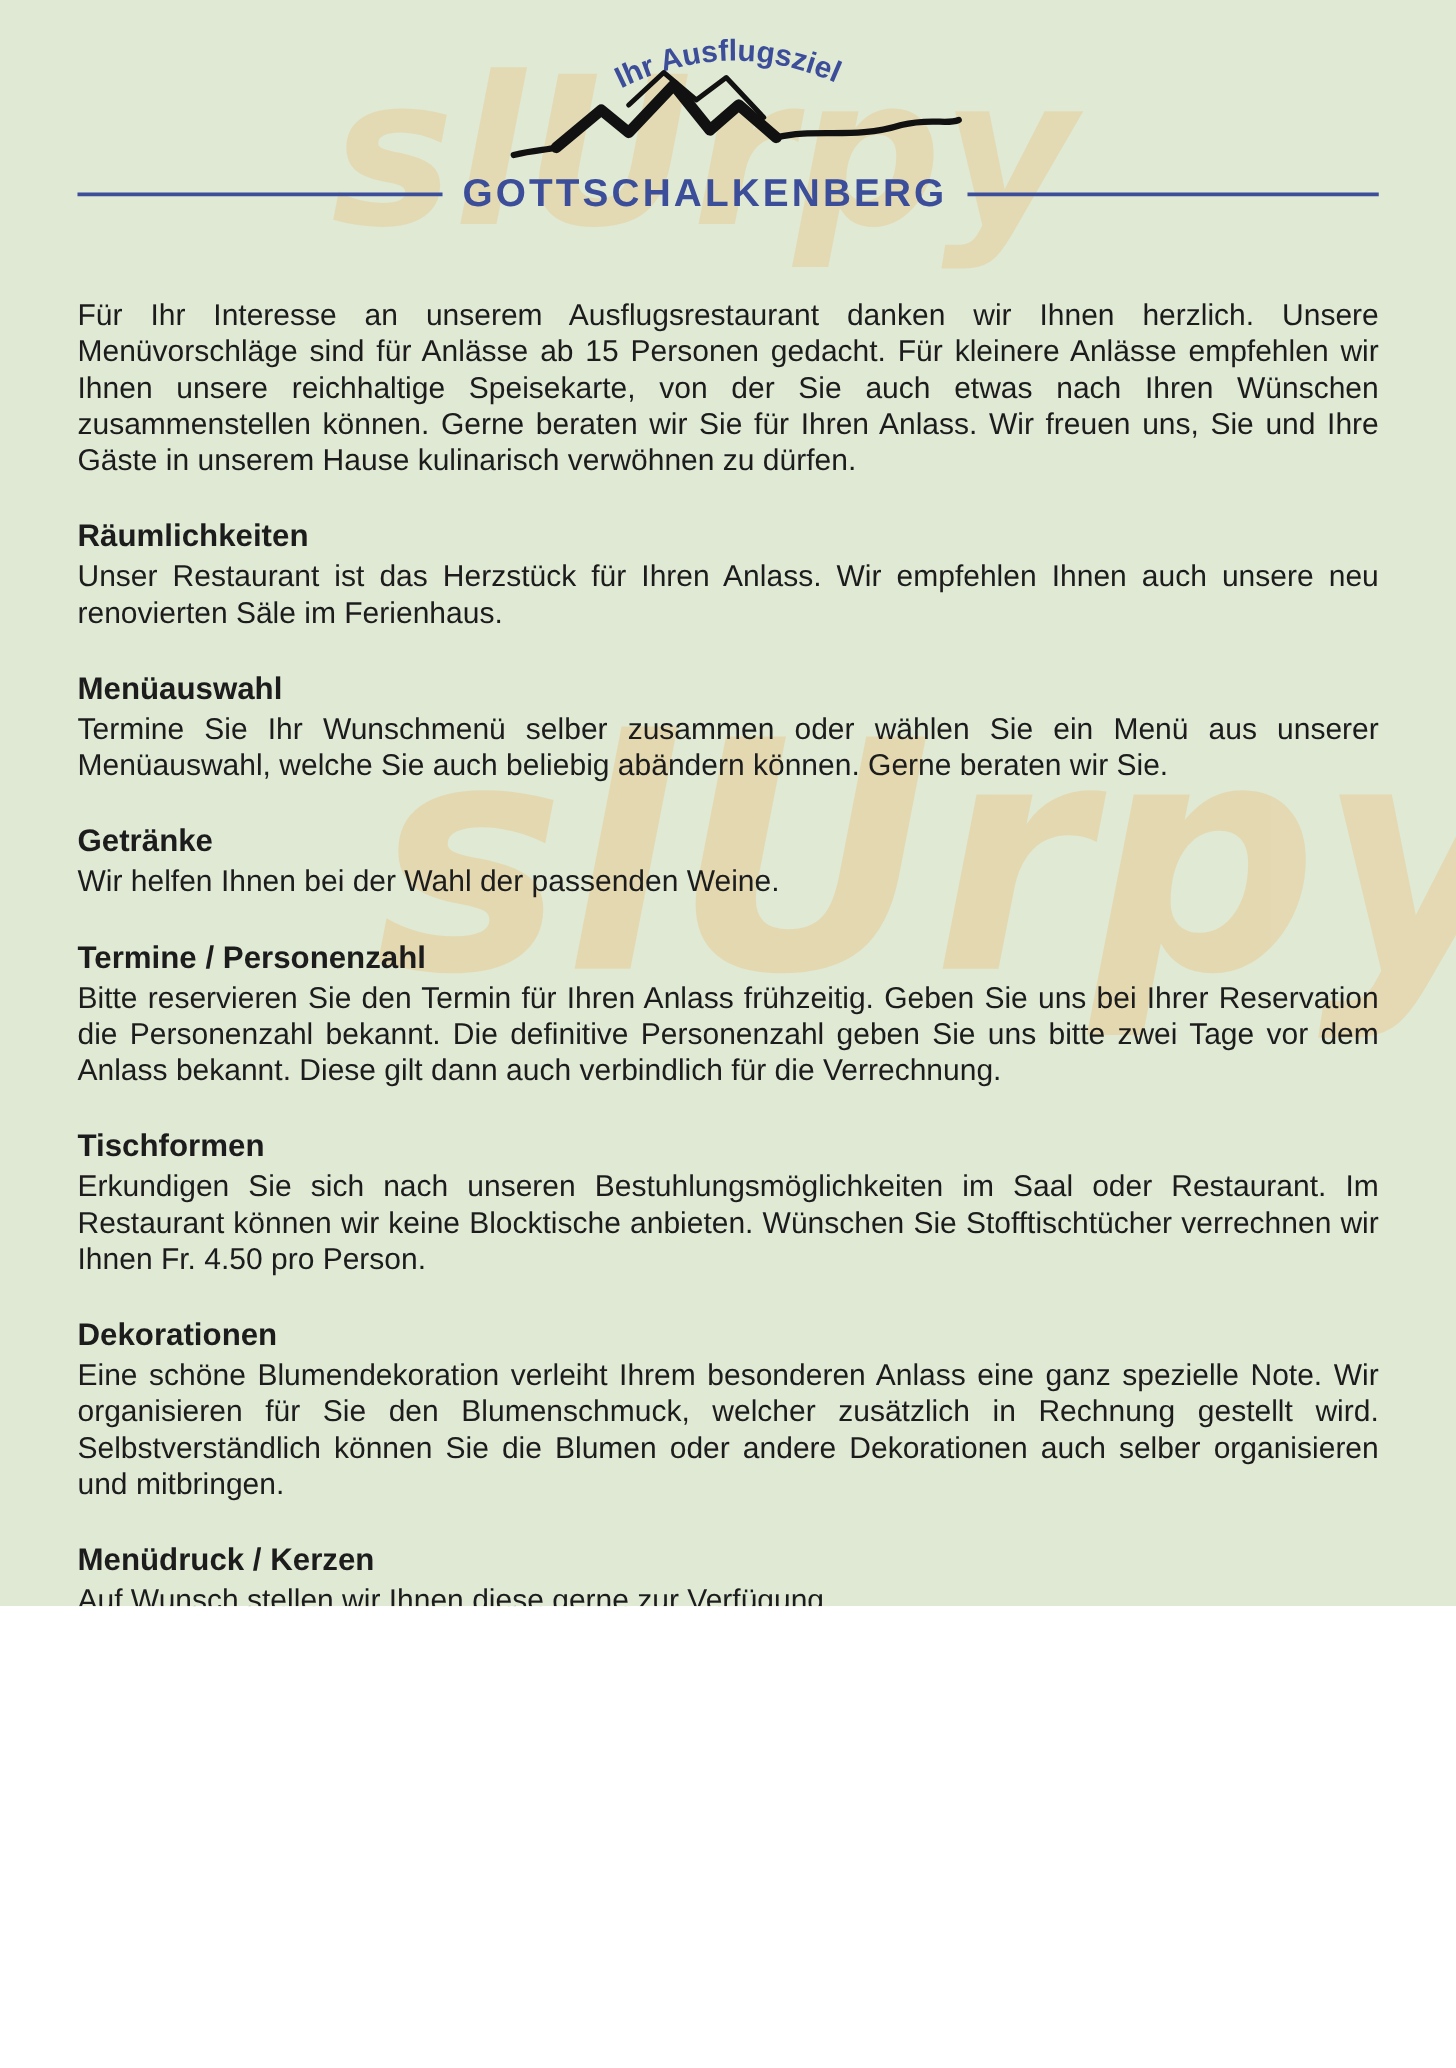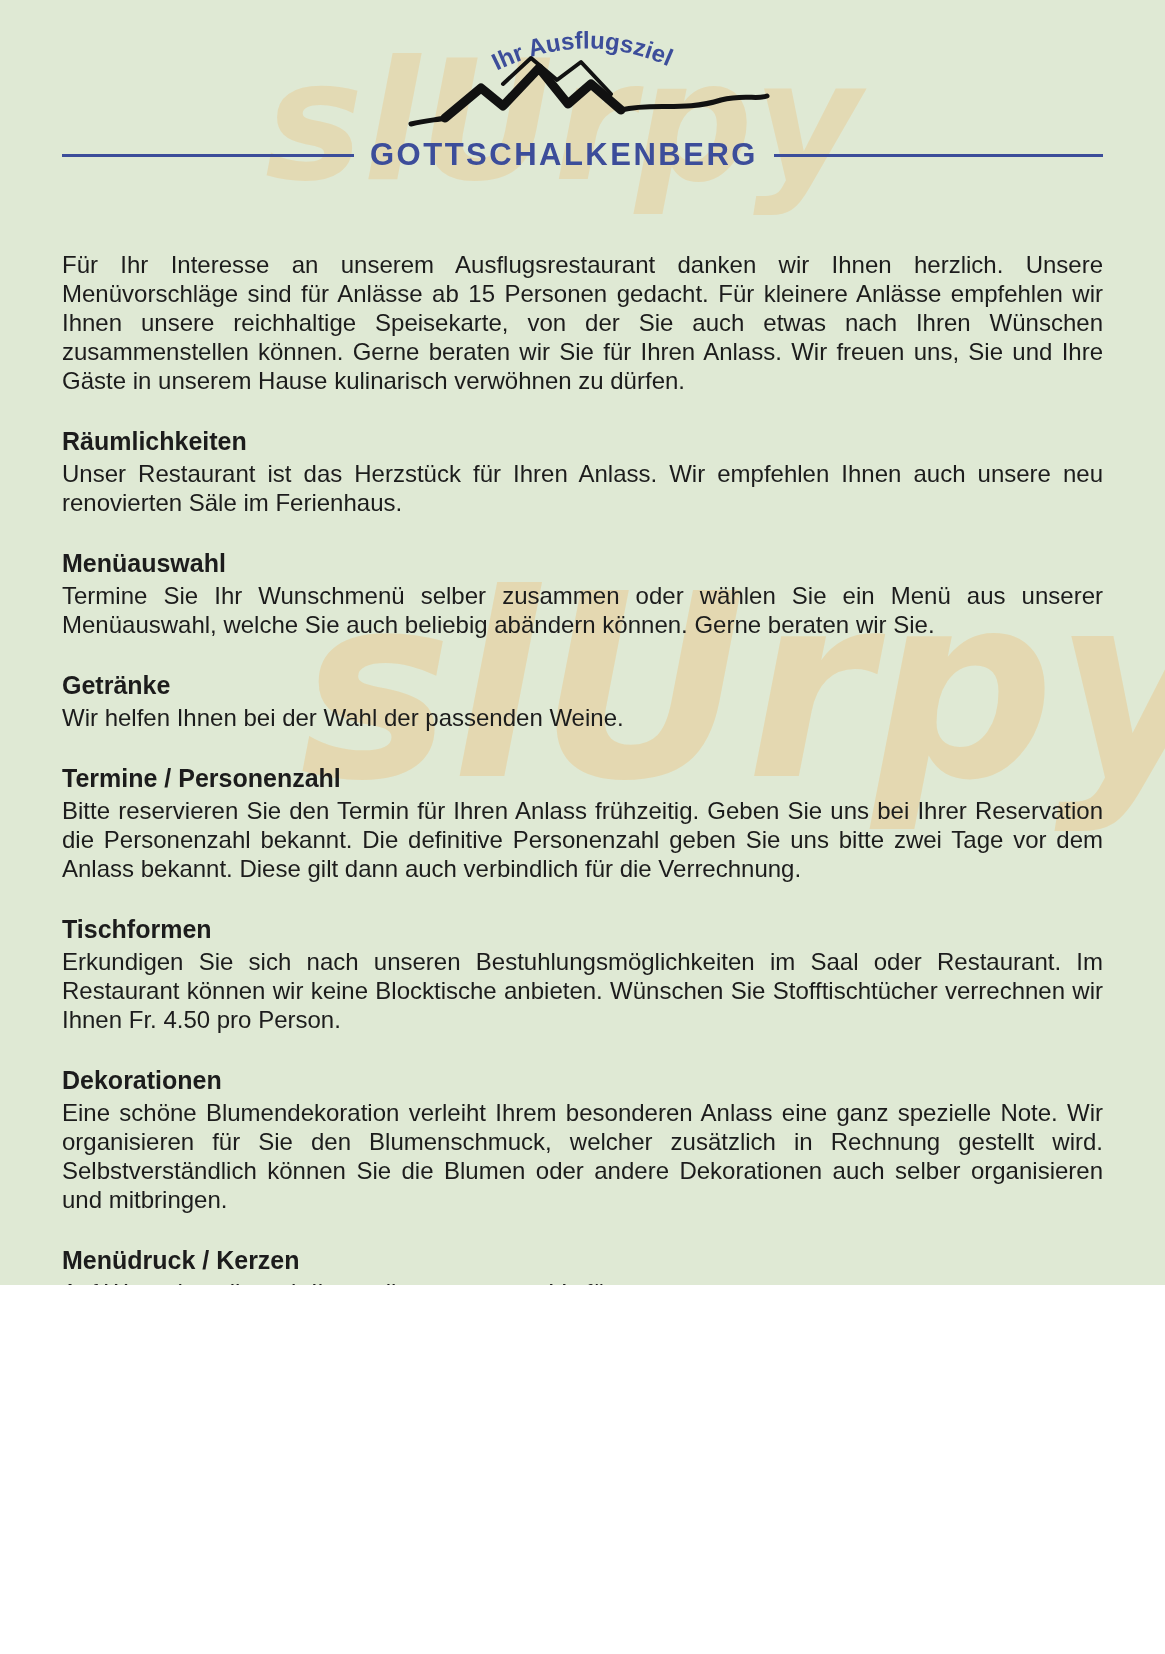--- a/index.html
+++ b/index.html
@@ -56,21 +56,21 @@
     margin:13px 16px;
     white-space:nowrap;
   }
   
   .doc{
     font-size:24px;
     line-height:29px;
     text-align:justify;
     hyphens:auto;
   }
-  .intro{margin-top:36px;}
+  .intro{margin-top:24px;}
   .doc p{margin:0;}
   .section{margin-top:32px;}
   .section-heading{
     font-weight:bold;
     font-size:25px;
     margin:0 0 3px 0;
     text-align:left;
   }
   .section-body{white-space:pre-line;}
   .bottom-rule{

